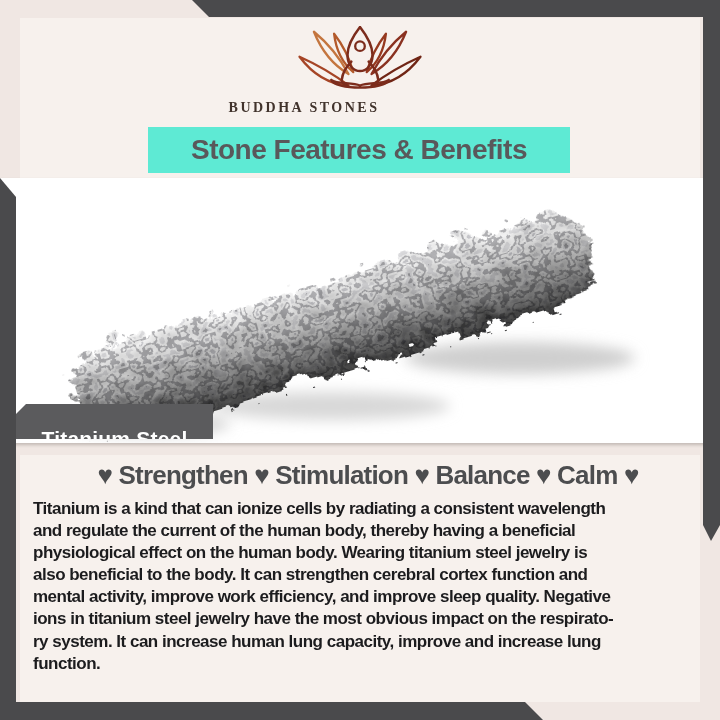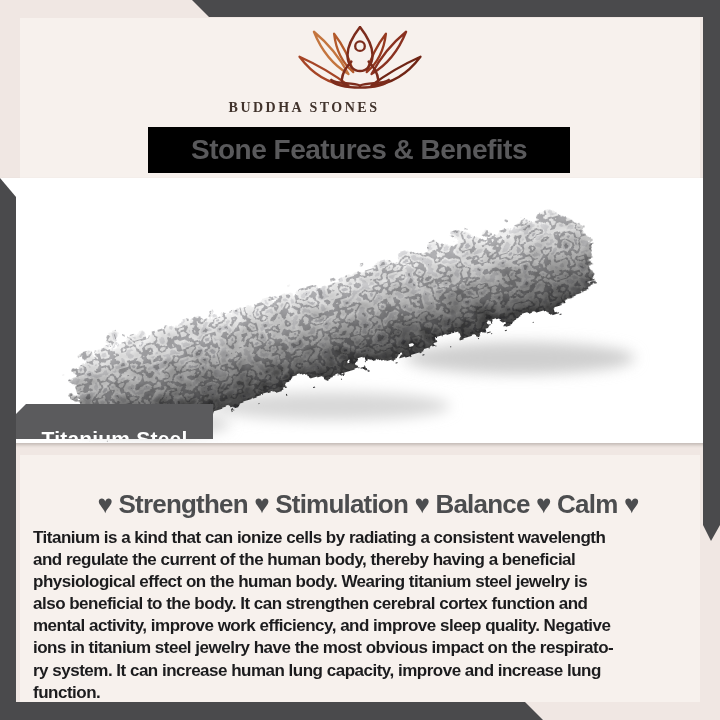--- a/index.html
+++ b/index.html
@@ -13,21 +13,21 @@
 
   
   .logo-wrap{position:absolute;left:0;top:0;width:720px;text-align:center;}
   .logo-svg{position:absolute;left:290px;top:26px;width:140px;height:96px;}
   .brand{position:absolute;left:0;top:100px;width:608px;text-align:center;
          font-family:"Liberation Serif",serif;font-size:14px;font-weight:600;
          letter-spacing:2.5px;color:#41332c;}
 
   
   .title-band{position:absolute;left:148px;top:127px;width:422px;height:46px;
-              background:#000000;display:flex;align-items:center;justify-content:center;}
+              background:#5eead4;display:flex;align-items:center;justify-content:center;}
   .title-band span{font-size:28px;font-weight:bold;letter-spacing:-0.5px;color:#59595b;}
 
   
   .product-area{position:absolute;left:0;top:178px;width:720px;height:265px;background:#ffffff;
                 box-shadow:0 2px 3px rgba(60,50,45,.25);}
   .product-area svg{position:absolute;left:0;top:0;}
 
   
   .frame{position:absolute;background:#4a4a4c;}
   .f-top{left:0;top:0;width:720px;height:17px;
@@ -40,21 +40,21 @@
             clip-path:polygon(0 0,525px 0,543px 18px,0 18px);}
 
   
   .product-label{position:absolute;left:16px;top:404px;width:197px;height:35px;background:#5b5b5d;
                  clip-path:polygon(10px 0,197px 0,197px 35px,0 35px,0 10px);
                  display:flex;align-items:center;justify-content:center;}
   .product-label span{color:#ffffff;font-size:21px;font-weight:bold;letter-spacing:0.2px;margin-top:34px;}
 
   
   .benefits{position:absolute;left:16px;top:455px;width:704px;}
-  .benefits-heading{margin-top:31px;width:100%;text-align:center;font-size:26px;font-weight:bold;
+  .benefits-heading{margin-top:2px;width:100%;text-align:center;font-size:26px;font-weight:bold;
                     letter-spacing:-0.8px;color:#4c4d4f;line-height:36px;}
   .benefits-body{margin-top:5px;padding-left:17px;font-size:17px;font-weight:bold;
                  letter-spacing:-0.5px;color:#1c1c1e;line-height:22.1px;white-space:pre;}
 </style>
 </head>
 <body>
 
 <div class="canvas">
 
   <div class="panel panel-top"></div>

